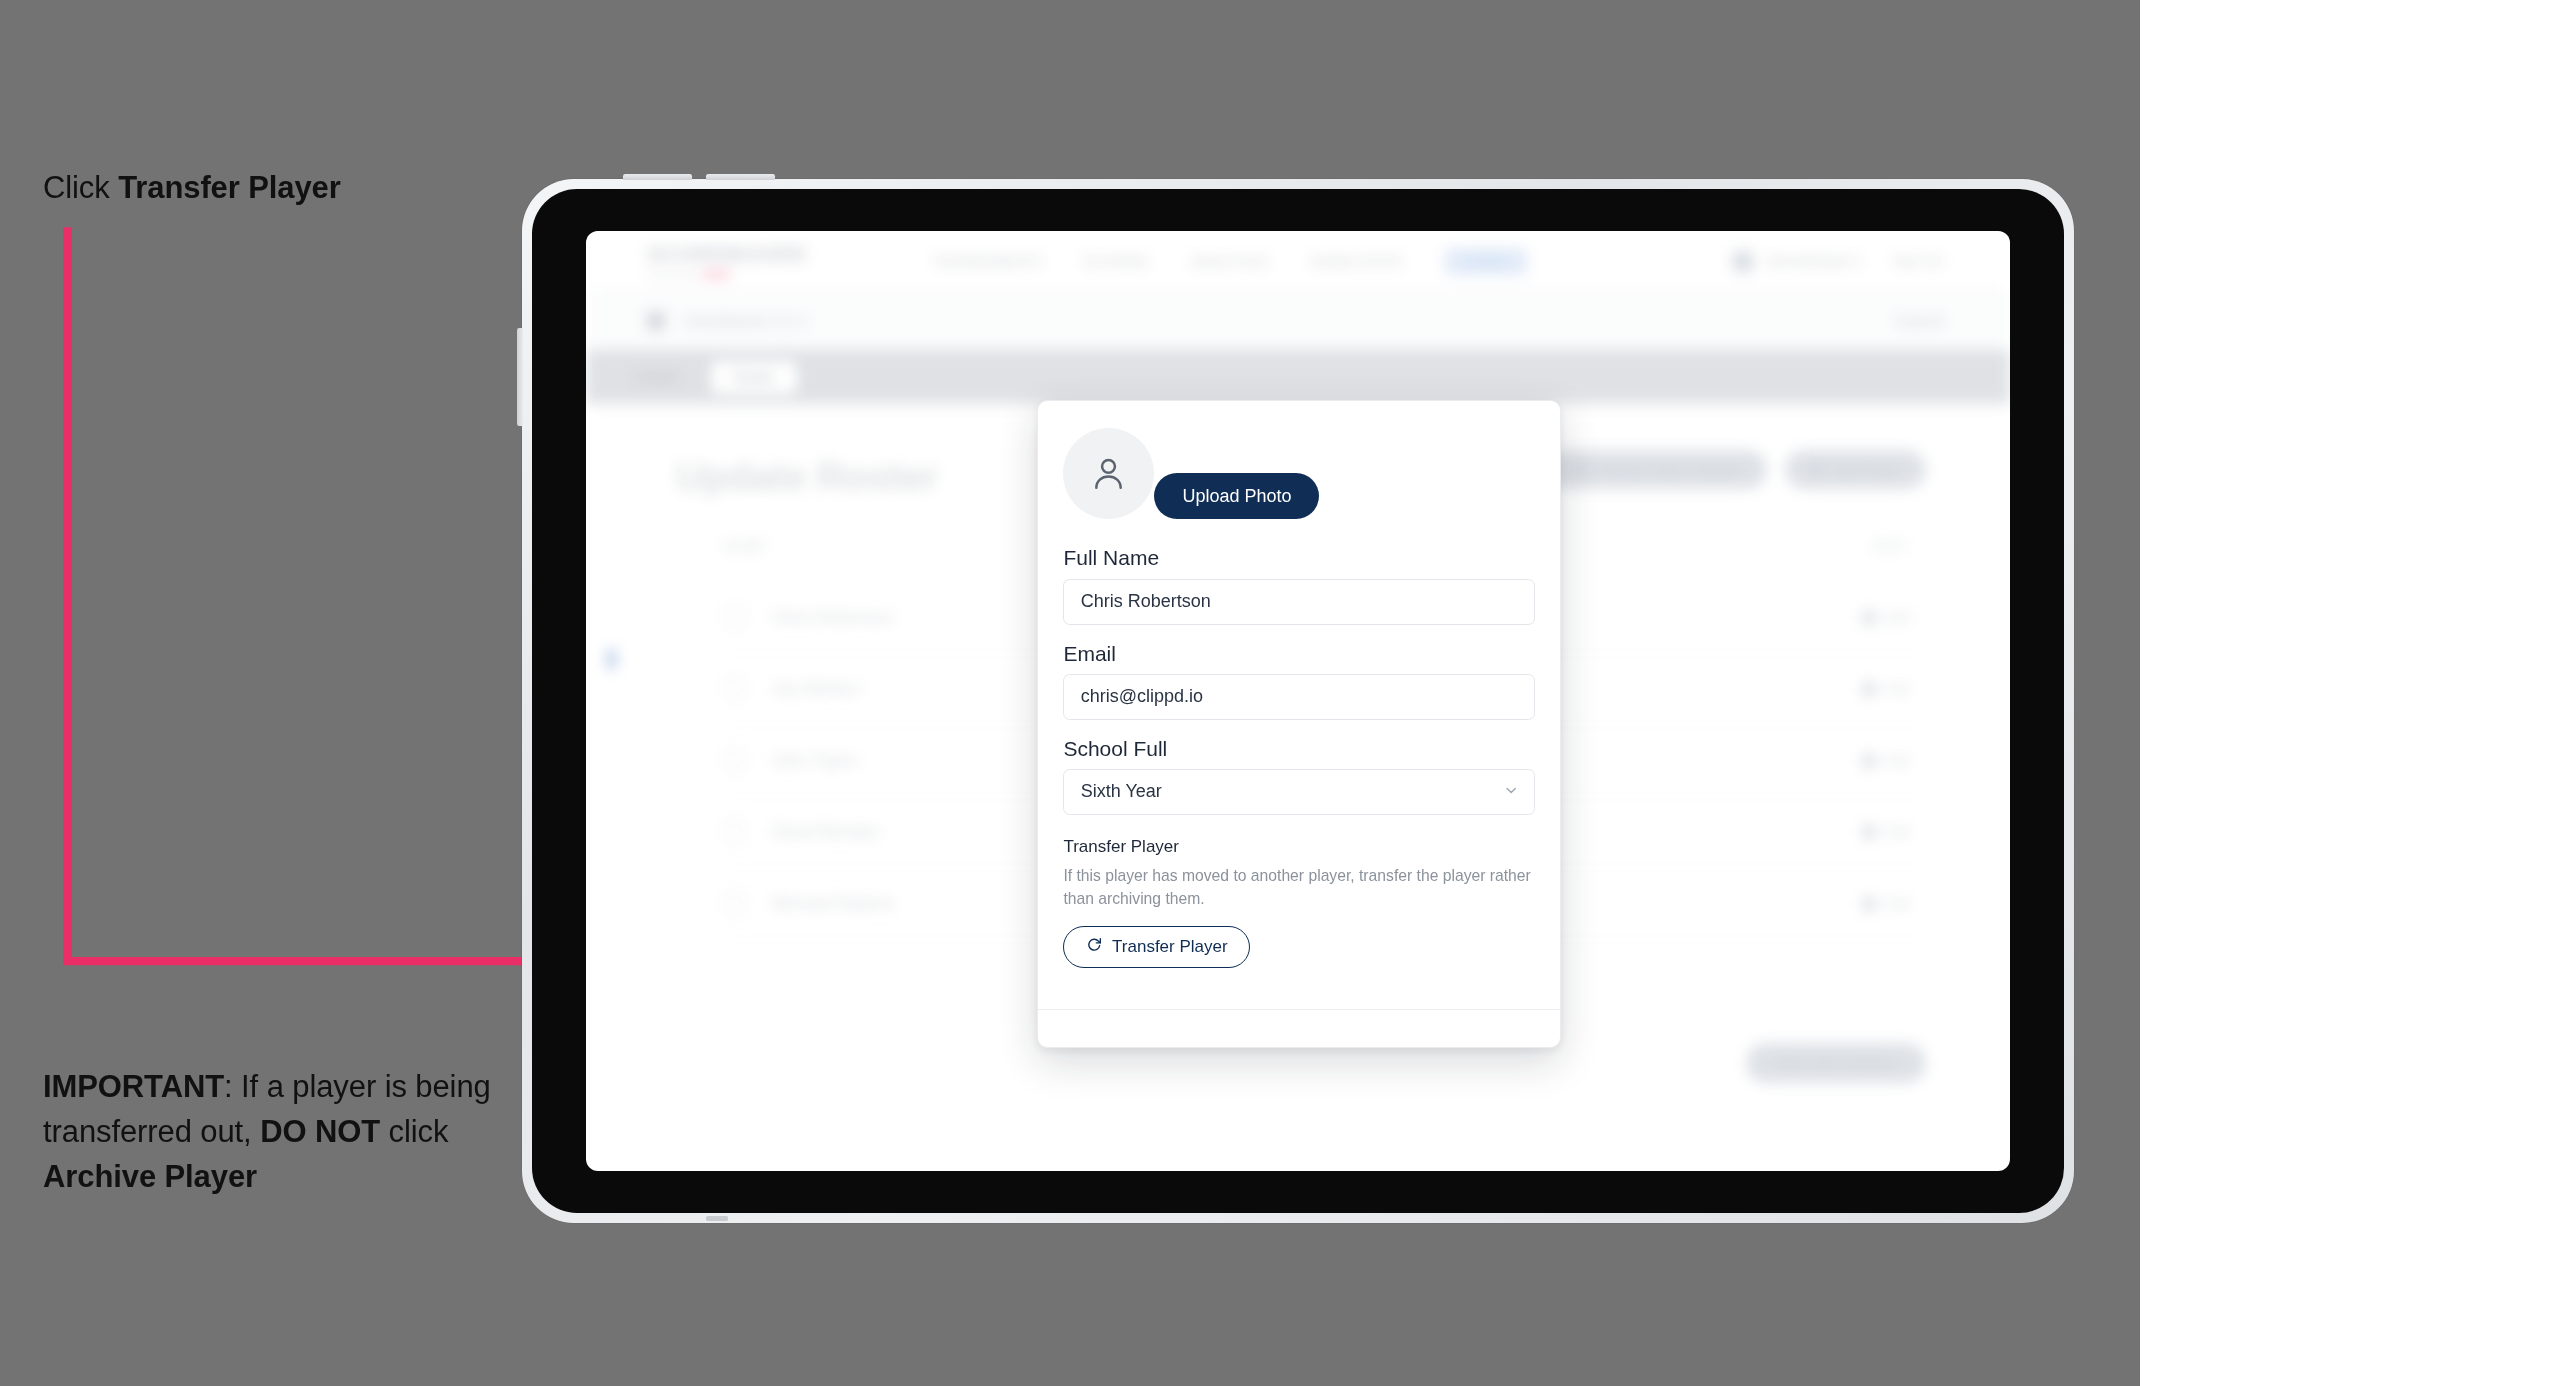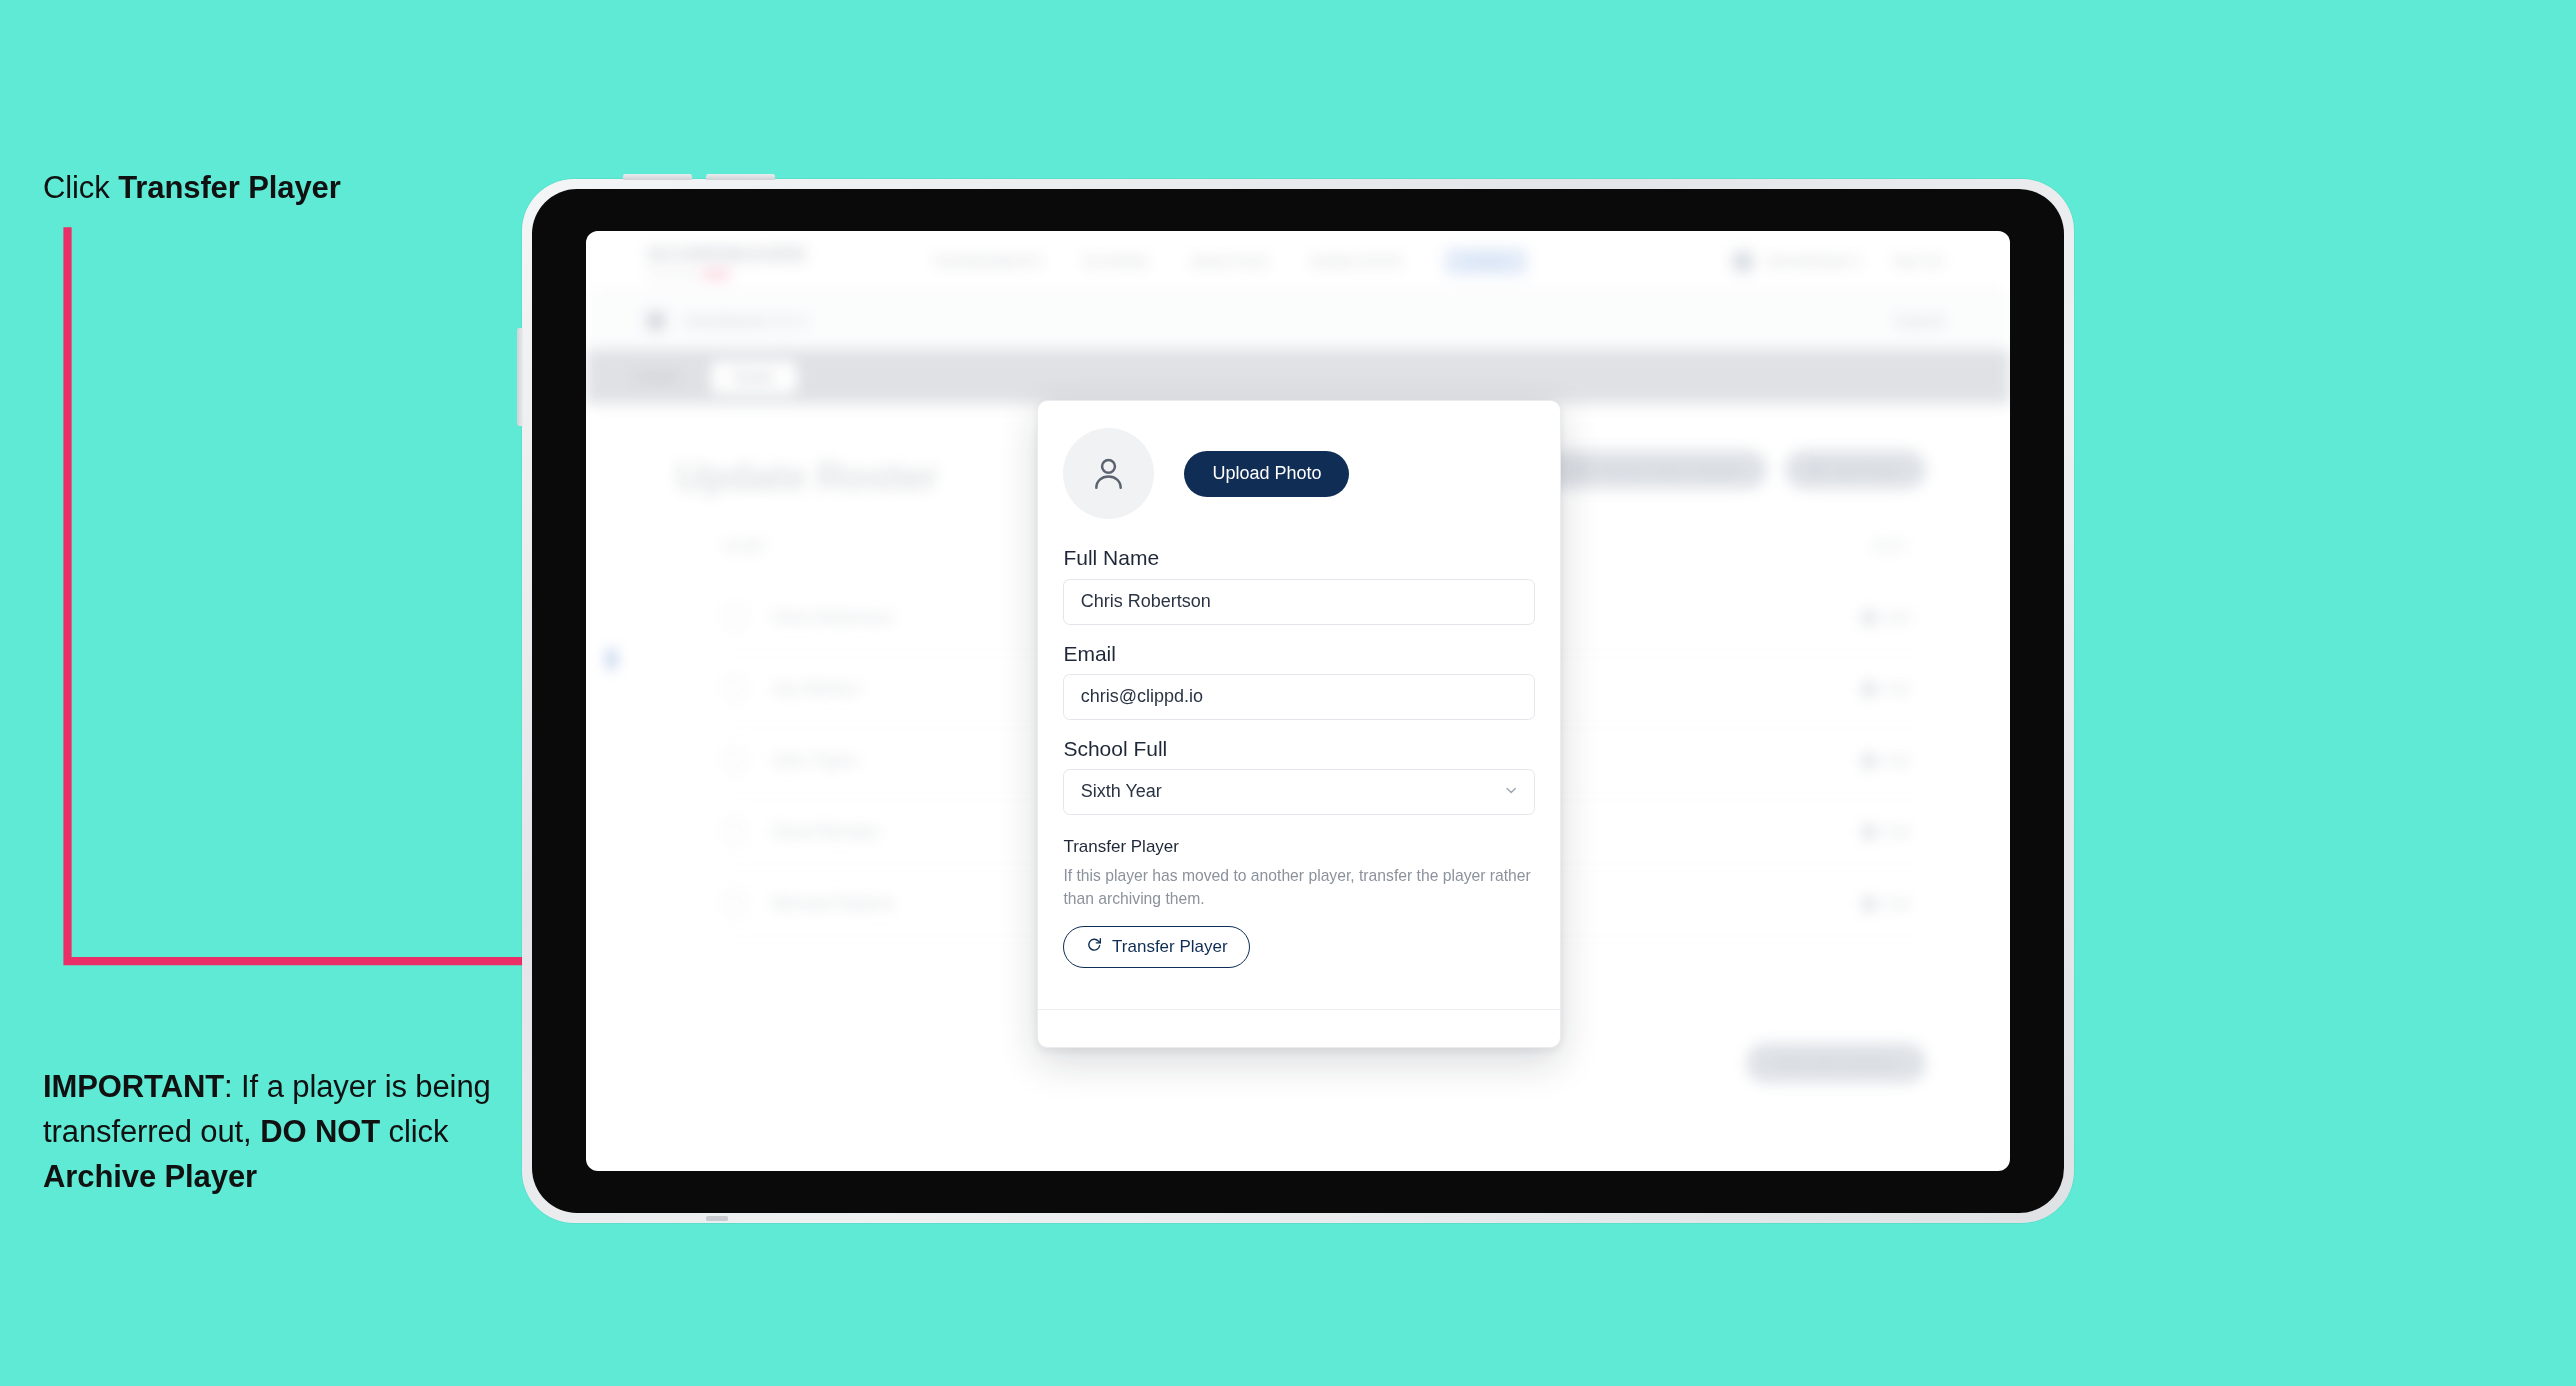--- a/index.html
+++ b/index.html
@@ -4,21 +4,21 @@
 <style>
   * { box-sizing: border-box; margin: 0; padding: 0; }
   html, body {
     width: 2576px;
     height: 1386px;
     background: #ffffff;
     font-family: "Liberation Sans", sans-serif;
     overflow: hidden;
   }
 
-  #stage { position: relative; width: 2576px; height: 1386px; background: #5eead4; }
+  #stage { position: relative; width: 2140px; height: 1386px; background: #737373; }
 
   
   .annot-top {
     position: absolute;
     left: 43px; top: 170px;
     font-size: 31px;
     color: #111111;
     letter-spacing: -0.1px;
     white-space: nowrap;
   }
@@ -214,21 +214,21 @@
   .modal-title { font-size: 21.6px; color: #1d2433; letter-spacing: -0.1px; }
   .modal-close {
     margin-left: auto;
     width: 31px; height: 31px;
     display: flex; align-items: center; justify-content: center;
     color: #9aa0a9;
     cursor: pointer;
   }
   .modal-body { padding: 27px 25px 19.4px 25px; }
 
-  .photo-row { display: flex; align-items: center; gap: 30px; margin-bottom: 27px; }
+  .photo-row { display: flex; align-items: flex-end; margin-bottom: 27px; }
   .avatar {
     width: 91px; height: 91px; border-radius: 50%;
     background: #f1f2f4;
     display: flex; align-items: center; justify-content: center;
   }
   .upload-btn {
     background: #0f2d55; color: #ffffff;
     font-size: 18px;
     padding: 12.7px 28px;
     border-radius: 30px;

